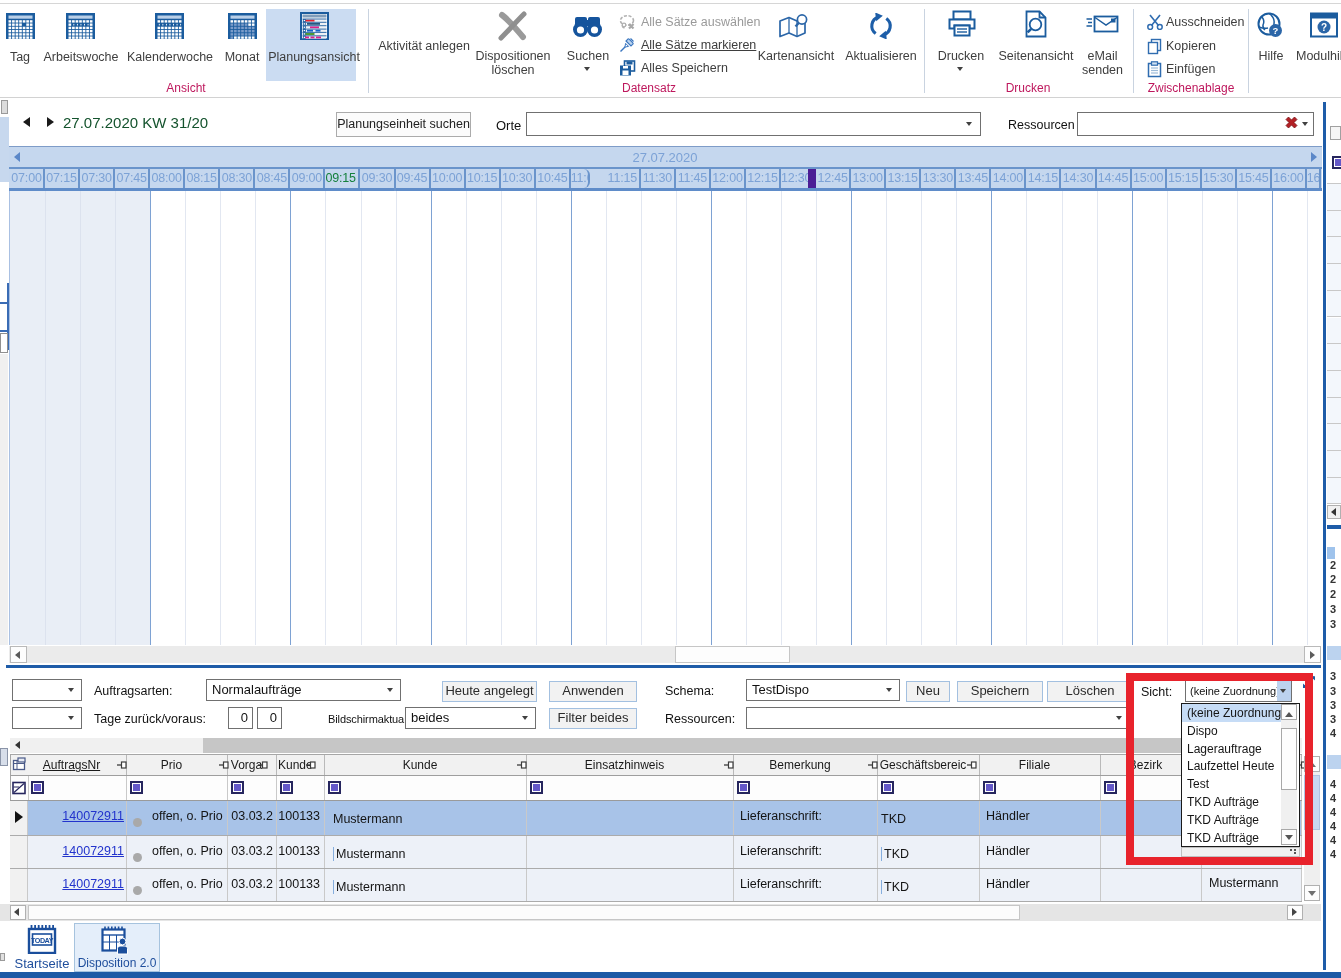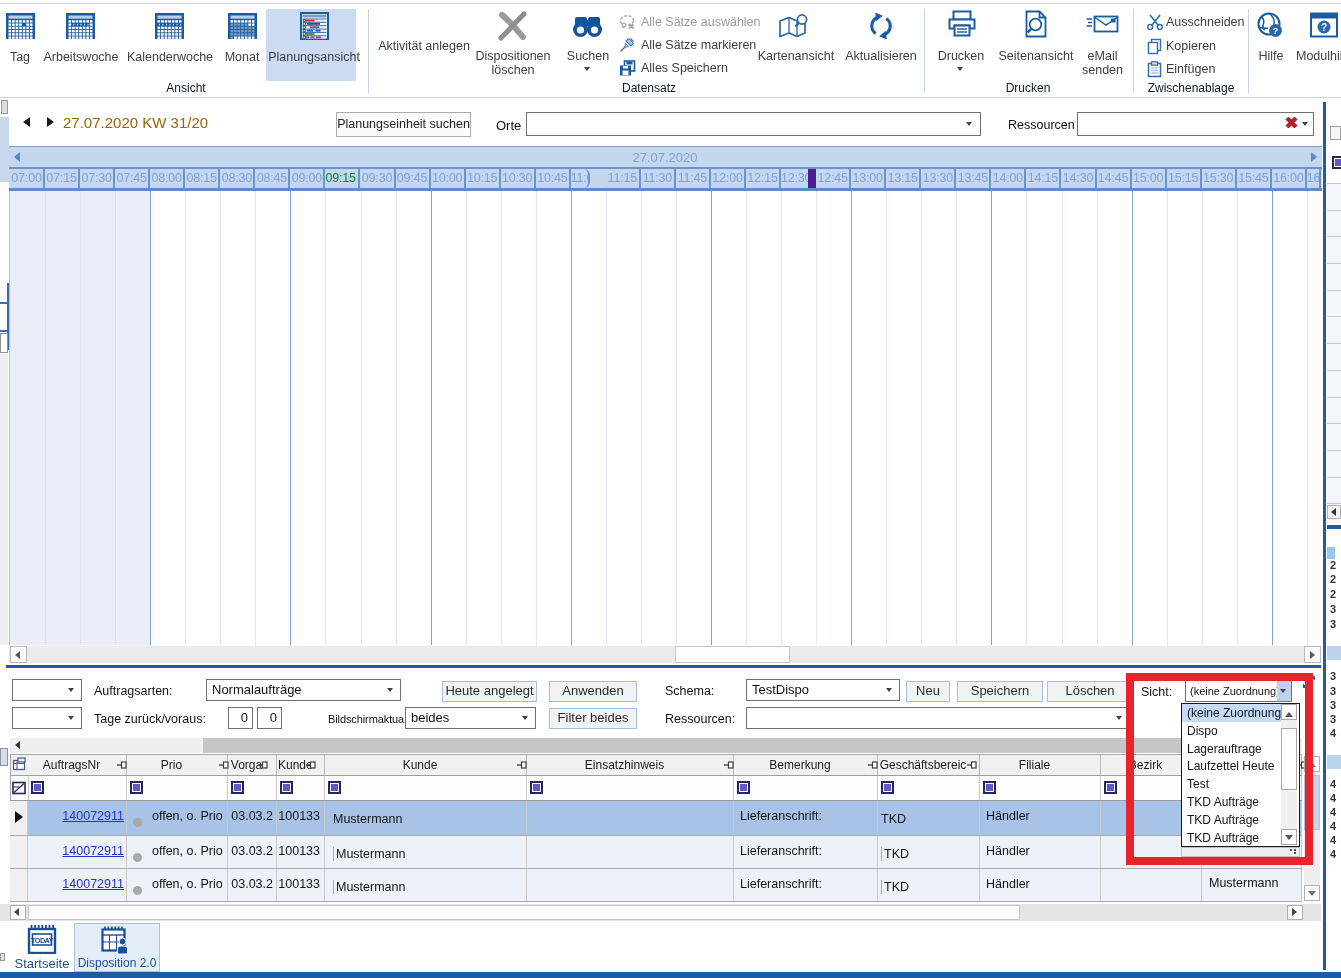--- a/index.html
+++ b/index.html
@@ -1,19 +1,19 @@
 <!DOCTYPE html>
 <html><head><meta charset="utf-8">
 <style>
 html,body{margin:0;padding:0;}
 body{font-family:"Liberation Sans",sans-serif;}
 #page{position:relative;width:1341px;height:978px;background:#fff;overflow:hidden;}
 .a{position:absolute;}
 .lbl{position:absolute;color:#3e3e3e;font-size:12.5px;text-align:center;line-height:14px;white-space:nowrap;}
-.grp{position:absolute;color:#0f172a;font-size:12px;text-align:center;white-space:nowrap;}
+.grp{position:absolute;color:#be185d;font-size:12px;text-align:center;white-space:nowrap;}
 .sep{position:absolute;width:1px;background:#c9d3e0;top:9px;height:84px;}
 .tdown2{width:0;height:0;border-left:3.5px solid transparent;border-right:3.5px solid transparent;border-top:4px solid #404040;}
 .btn{position:absolute;background:#f2f2f2;border:1px solid #a3c0e0;color:#2b2b2b;font-size:13px;text-align:center;box-sizing:border-box;}
 .combo{position:absolute;background:#fff;border:1px solid #707070;box-sizing:border-box;font-size:13px;color:#111;}
 .flab{position:absolute;font-size:12.5px;color:#111;white-space:nowrap;}
 .cell{position:absolute;overflow:hidden;white-space:nowrap;font-size:12.5px;color:#141414;}
 .hcell{position:absolute;overflow:hidden;white-space:nowrap;font-size:12.5px;color:#1a1a1a;text-align:center;}
 .cb{position:absolute;width:13px;height:13px;box-sizing:border-box;border:2px solid #26265e;background:#fff;}
 .cb:after{content:"";position:absolute;left:1px;top:1px;width:7px;height:7px;background:#6458c8;}
 .num{position:absolute;left:1330px;font-size:11px;color:#333;font-weight:bold;}
@@ -280,21 +280,21 @@
       <circle cx="5" cy="11" r="1.8" fill="#fff" stroke="#b0b0b0" stroke-width="1.3"></circle>
       <path d="M10 10 l4.5 4.5 M14.5 10 l-4.5 4.5" stroke="#a8a8a8" stroke-width="2.2"></path>
     </svg>
 <div class="lbl" style="left:641px;top:15px;text-align:left;color:#9a9a9a;">Alle Sätze auswählen</div>
 <svg class="a" style="left:619px;top:37px;" width="16" height="16" viewBox="0 0 16 16">
       <line x1="1.5" y1="14.5" x2="6.5" y2="9.5" stroke="#3a76c0" stroke-width="1.4"></line>
       <path d="M7 4 l5 5 l2.2-2.2 a1.4 1.4 0 0 0-0.4-1 l-3.6-3.6 a1.4 1.4 0 0 0-1-0.4 z" fill="#bcd4ee" stroke="#3a76c0" stroke-width="1.1"></path>
       <path d="M6 9.8 l0.6-3.4 l3 3 l-3.4 0.6 z" fill="#fff" stroke="#3a76c0" stroke-width="1"></path>
       <line x1="11.5" y1="1.5" x2="14.5" y2="4.5" stroke="#3a76c0" stroke-width="1.3"></line>
     </svg>
-<div class="lbl" style="left:641px;top:38px;text-align:right;">Alle Sätze markieren</div>
+<div class="lbl" style="left:641px;top:38px;text-align:right;text-decoration:underline;">Alle Sätze markieren</div>
 <svg class="a" style="left:619px;top:60px;" width="17" height="17" viewBox="0 0 17 17">
       <rect x="5.5" y="1" width="10" height="10" fill="#fff" stroke="#1b5c9e" stroke-width="1.6"></rect>
       <rect x="7.5" y="1.5" width="6" height="3" fill="#1b5c9e"></rect>
       <rect x="1" y="5.5" width="11" height="10" fill="#1b5c9e"></rect>
       <rect x="3.5" y="10.5" width="6" height="4.5" fill="#fff"></rect>
       <rect x="4" y="6" width="5" height="2.5" fill="#fff"></rect>
     </svg>
 <div class="lbl" style="left:641px;top:61px;text-align:left;">Alles Speichern</div>
 <div class="grp" style="left:609px;top:81px;width:80px;">Datensatz</div>
 <svg class="a" style="left:778px;top:13px;" width="30" height="26" viewBox="0 0 30 26">
@@ -375,21 +375,21 @@
       <rect x="1" y="1.5" width="26" height="23" fill="#fff" stroke="#1b5c9e" stroke-width="2"></rect>
       <rect x="1" y="1.5" width="26" height="5" fill="#1b5c9e"></rect>
       <circle cx="14" cy="15" r="6.5" fill="#2b66a8"></circle>
       <text x="14" y="18.7" font-size="10" font-weight="bold" fill="#fff" text-anchor="middle" font-family="Liberation Sans">?</text>
     </svg>
 <div class="lbl" style="left:1296px;top:49px;width:70px;text-align:left;">Modulhilfe</div>
 <div class="a" style="left:0;top:97px;width:1341px;height:1px;background:#d2d2d2;"></div>
 <div class="a" style="left:1px;top:100px;width:7px;height:14px;background:#dcdcdc;border:1px solid #9a9a9a;box-sizing:border-box;"></div>
 <div class="a" style="left:23px;top:117px;width:0;height:0;border-top:5.5px solid transparent;border-bottom:5.5px solid transparent;border-right:7px solid #1a1a1a;"></div>
 <div class="a" style="left:47px;top:117px;width:0;height:0;border-top:5.5px solid transparent;border-bottom:5.5px solid transparent;border-left:7px solid #1a1a1a;"></div>
-<div class="a" style="left:63px;top:114px;font-size:15px;color:#a16207;white-space:nowrap;">27.07.2020 KW 31/20</div>
+<div class="a" style="left:63px;top:114px;font-size:15px;color:#14532d;white-space:nowrap;">27.07.2020 KW 31/20</div>
 <div class="a" style="left:336px;top:112px;width:135px;height:25px;background:#fbfbfb;border:1px solid #ababab;box-sizing:border-box;font-size:12.5px;color:#222;text-align:center;line-height:23px;white-space:nowrap;">Planungseinheit suchen</div>
 <div class="flab" style="left:496px;top:118px;font-size:13px;">Orte</div>
 <div class="combo" style="left:526px;top:112px;width:455px;height:24px;"></div>
 <div class="a tdown2" style="left:966px;top:122px;"></div>
 <div class="flab" style="left:1008px;top:118px;font-size:12.5px;">Ressourcen</div>
 <div class="combo" style="left:1077px;top:112px;width:237px;height:24px;"></div>
 <svg class="a" style="left:1284px;top:116px;" width="15" height="13" viewBox="0 0 15 13">
       <path d="M2 3.5 L4.5 1 L7.5 4 L10.5 1 L13 3.5 L10 6.5 L13 9.5 L10.5 12 L7.5 9 L4.5 12 L2 9.5 L5 6.5 Z" fill="#b32025" stroke="#7a1215" stroke-width="0.8"></path>
     </svg>
 <div class="a tdown2" style="left:1302px;top:122px;"></div>
@@ -514,21 +514,21 @@
 <div class="a" style="left:15px;top:741px;width:0;height:0;border-top:4px solid transparent;border-bottom:4px solid transparent;border-right:5px solid #333;"></div>
 <div class="a" style="left:203px;top:738px;width:1077px;height:15px;background:#c6c6c6;"></div>
 <div class="a" style="left:10px;top:754px;width:1292px;height:22px;background:#f1f1f1;border:1px solid #a6a6a6;border-bottom:1px solid #9e9e9e;box-sizing:border-box;"></div>
 <svg class="a" style="left:12px;top:757px;" width="15" height="14" viewBox="0 0 15 14">
       <rect x="1.5" y="3.5" width="11" height="9" fill="#fff" stroke="#4a5a88" stroke-width="1.3"></rect>
       <line x1="1.5" y1="6.5" x2="12.5" y2="6.5" stroke="#4a5a88" stroke-width="1"></line>
       <line x1="5" y1="3.5" x2="5" y2="12.5" stroke="#4a5a88" stroke-width="1"></line>
       <rect x="6" y="1" width="7" height="4" fill="#e8ecf4" stroke="#4a5a88" stroke-width="1.2"></rect>
     </svg>
 <div class="a" style="left:126px;top:755px;width:1px;height:20px;background:#b9b9b9;"></div>
-<div class="hcell" style="left:29px;top:758px;width:85px;font-size:12px;">AuftragsNr</div>
+<div class="hcell" style="left:29px;top:758px;width:85px;font-size:12px;text-decoration:underline;">AuftragsNr</div>
 <div class="a" style="left:227px;top:755px;width:1px;height:20px;background:#b9b9b9;"></div>
 <div class="hcell" style="left:128px;top:758px;width:87px;font-size:12px;">Prio</div>
 <div class="a" style="left:276px;top:755px;width:1px;height:20px;background:#b9b9b9;"></div>
 <div class="hcell" style="left:229px;top:758px;width:35px;font-size:12px;">Vorga</div>
 <div class="a" style="left:324px;top:755px;width:1px;height:20px;background:#b9b9b9;"></div>
 <div class="hcell" style="left:278px;top:758px;width:34px;font-size:12px;">Kunde</div>
 <div class="a" style="left:526px;top:755px;width:1px;height:20px;background:#b9b9b9;"></div>
 <div class="hcell" style="left:326px;top:758px;width:188px;font-size:12px;">Kunde</div>
 <div class="a" style="left:733px;top:755px;width:1px;height:20px;background:#b9b9b9;"></div>
 <div class="hcell" style="left:528px;top:758px;width:193px;font-size:12px;">Einsatzhinweis</div>

